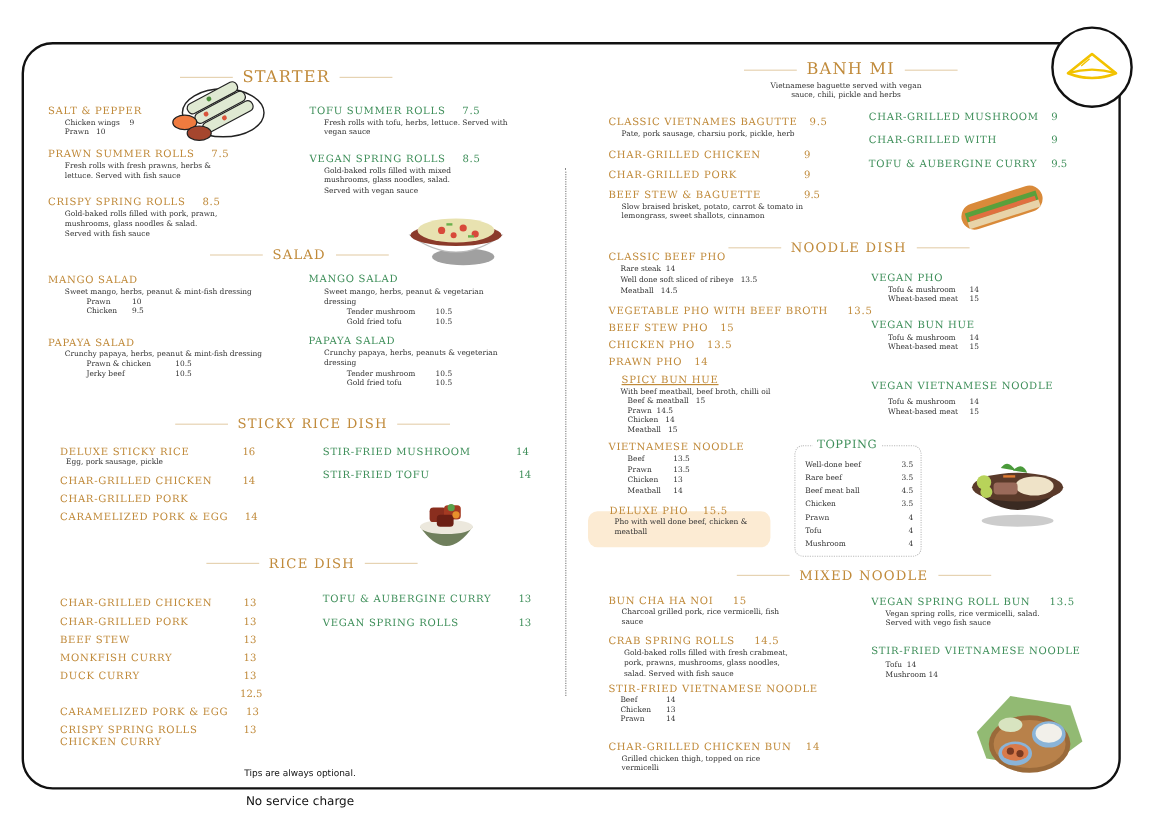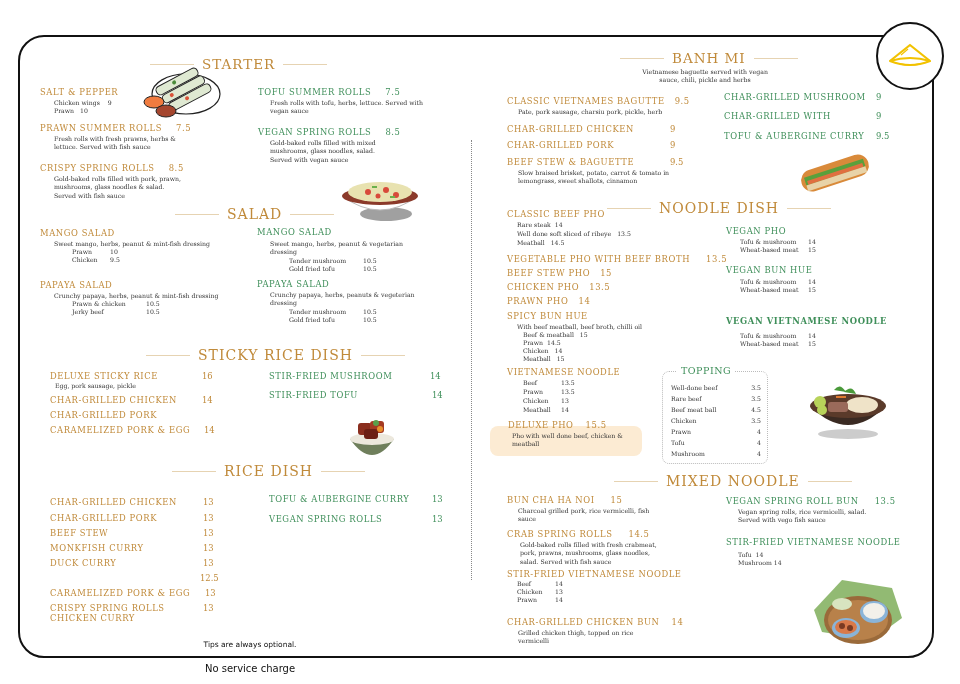--- a/index.html
+++ b/index.html
@@ -19,21 +19,21 @@
     border-left: 1px dotted #888;
   }
   .abs { position: absolute; }
   .sec-title {
     position: absolute; display: flex; align-items: center; gap: 8px;
     font-family: "DejaVu Serif", serif; color: #c08a3a; letter-spacing: 1px;
     white-space: nowrap;
   }
   .sec-title .line { display: inline-block; width: 44px; height: 1px; background: #e6d3b2; }
   .sec-title.big { font-size: 13.5px; }
-  .sec-title.sm { font-size: 14px; }
+  .sec-title.sm { font-size: 11px; }
   .gold { color: #c08a3a; }
   .green { color: #3f8f5a; }
   .item-name {
     font-family: "DejaVu Serif", serif; font-size: 8.4px; letter-spacing: 0.6px;
     white-space: nowrap;
   }
   .item-name .price { margin-left: 14px; }
   .desc {
     font-family: "DejaVu Serif", serif; font-size: 6.2px; line-height: 8.4px; color: #333;
   }
@@ -266,21 +266,21 @@
 <div class="row item-name gold" style="left:507px; top:209px;"><span>CLASSIC BEEF PHO</span></div>
 <div class="row sub" style="left:517px; top:221px;"><span>Rare steak</span>&nbsp;&nbsp;<span>14</span></div>
 <div class="row sub" style="left:517px; top:230px;"><span>Well done soft sliced of ribeye</span>&nbsp;&nbsp;&nbsp;<span>13.5</span></div>
 <div class="row sub" style="left:517px; top:239px;"><span>Meatball</span>&nbsp;&nbsp;&nbsp;<span>14.5</span></div>
 
 <div class="row item-name gold" style="left:507px; top:254px;"><span>VEGETABLE PHO WITH BEEF BROTH</span><span class="price" style="margin-left:16px">13.5</span></div>
 <div class="row item-name gold" style="left:507px; top:268px;"><span>BEEF STEW PHO</span><span class="price" style="margin-left:10px">15</span></div>
 <div class="row item-name gold" style="left:507px; top:282px;"><span>CHICKEN PHO</span><span class="price" style="margin-left:10px">13.5</span></div>
 <div class="row item-name gold" style="left:507px; top:296px;"><span>PRAWN PHO</span><span class="price" style="margin-left:10px">14</span></div>
 
-<div class="row item-name gold" style="left:507px; top:311px;"><span>SPICY BUN HUE</span></div>
+<div class="row item-name gold" style="left:518px; top:311px;text-decoration:underline;"><span>SPICY BUN HUE</span></div>
 <div class="row sub" style="left:517px; top:323px;">With beef meatball, beef broth, chilli oil</div>
 <div class="row sub" style="left:523px; top:331px;"><span>Beef &amp; meatball</span>&nbsp;&nbsp;&nbsp;<span>15</span></div>
 <div class="row sub" style="left:523px; top:339px;"><span>Prawn</span>&nbsp;&nbsp;<span>14.5</span></div>
 <div class="row sub" style="left:523px; top:347px;"><span>Chicken</span>&nbsp;&nbsp;&nbsp;<span>14</span></div>
 <div class="row sub" style="left:523px; top:355px;"><span>Meatball</span>&nbsp;&nbsp;&nbsp;<span>15</span></div>
 
 <div class="row item-name gold" style="left:507px; top:367px;"><span>VIETNAMESE NOODLE</span></div>
 <div class="row sub" style="left:523px; top:379px;"><span style="display:inline-block;width:38px">Beef</span><span>13.5</span></div>
 <div class="row sub" style="left:523px; top:388px;"><span style="display:inline-block;width:38px">Prawn</span><span>13.5</span></div>
 <div class="row sub" style="left:523px; top:397px;"><span style="display:inline-block;width:38px">Chicken</span><span>13</span></div>
@@ -291,21 +291,21 @@
 <div class="abs desc" style="left:512px; top:432px; width:120px;">Pho with well done beef, chicken &amp; meatball</div>
 
 <div class="row item-name green" style="left:726px; top:226px;"><span>VEGAN PHO</span></div>
 <div class="row sub" style="left:740px; top:238px;"><span style="display:inline-block;width:68px">Tofu &amp; mushroom</span><span>14</span></div>
 <div class="row sub" style="left:740px; top:246px;"><span style="display:inline-block;width:68px">Wheat-based meat</span><span>15</span></div>
 
 <div class="row item-name green" style="left:726px; top:265px;"><span>VEGAN BUN HUE</span></div>
 <div class="row sub" style="left:740px; top:278px;"><span style="display:inline-block;width:68px">Tofu &amp; mushroom</span><span>14</span></div>
 <div class="row sub" style="left:740px; top:286px;"><span style="display:inline-block;width:68px">Wheat-based meat</span><span>15</span></div>
 
-<div class="row item-name green" style="left:726px; top:316px;font-weight:bold;"><span>VEGAN VIETNAMESE NOODLE</span></div>
+<div class="row item-name green" style="left:726px; top:316px;"><span>VEGAN VIETNAMESE NOODLE</span></div>
 <div class="row sub" style="left:740px; top:332px;"><span style="display:inline-block;width:68px">Tofu &amp; mushroom</span><span>14</span></div>
 <div class="row sub" style="left:740px; top:340px;"><span style="display:inline-block;width:68px">Wheat-based meat</span><span>15</span></div>
 
 <div class="topping">
   <span class="t-title">TOPPING</span>
   <div class="t-row" style="top:12px;">
       <span>Well-done beef</span>
       <span>3.5</span>
     </div>
   <div class="t-row" style="top:23px;">

